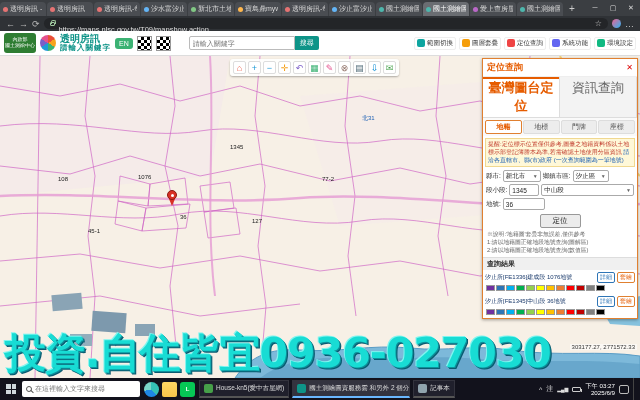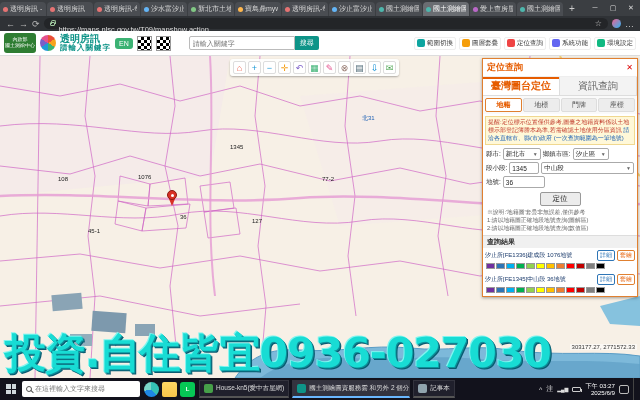--- a/index.html
+++ b/index.html
@@ -63,21 +63,21 @@
   .watermark { position:absolute; left:5px; top:270px; z-index:3; font-family:"DejaVu Sans","Liberation Sans",sans-serif; font-weight:bold; font-size:41px; letter-spacing:-1px; white-space:nowrap; color:#18dcd4;
     text-shadow:1px 1px 0 #0f8f9a, 2px 2px 0 #0a5a70, -1px -1px 0 #7ff5ef; }
   .coords { position:absolute; right:3px; bottom:28px; font-size:6px; color:#333; background:rgba(255,255,255,.55); padding:0 2px; z-index:3; }
 
   
   .panel { position:absolute; top:58px; right:2px; width:156px; background:#fff; border:1px solid #e08030; box-shadow:0 1px 3px rgba(0,0,0,.35); z-index:6; }
   .panelheader { display:flex; justify-content:space-between; align-items:center; padding:2px 4px; border-bottom:1px solid #eee; }
   .paneltitle { color:#e65c00; font-weight:bold; font-size:9px; }
   .panelclose { color:#d00; font-size:8px; }
   .ptabs { display:flex; border-bottom:1px solid #ddd; }
-  .ptab { flex:1; text-align:center; font-size:10px; padding:2px 4px; background:#f3f3f3; color:#666; border-right:1px solid #ddd; }
+  .ptab { flex:1; text-align:center; font-size:13px; padding:2px 4px; background:#f3f3f3; color:#666; border-right:1px solid #ddd; }
   .ptab.active { background:#fff; color:#e65c00; font-weight:bold; box-shadow:inset 0 2px 0 #e65c00; }
   .stabs { display:flex; gap:1px; padding:2px; background:#fafafa; }
   .stab { flex:1; text-align:center; font-size:7px; padding:1px 0; background:#ededed; border:1px solid #ddd; border-radius:2px; color:#555; }
   .stab.active { background:#fff; color:#e65c00; border-color:#e08030; font-weight:bold; }
   .notice { background:#fff8d8; border:1px solid #f0d890; margin:2px; padding:2px; font-size:6px; line-height:1.3; }
   .notice .r { color:#c0392b; } .notice .b { color:#1a5fb4; }
   .formrow { display:flex; align-items:center; gap:2px; padding:1px 3px; }
   .flabel { color:#333; font-size:6.5px; flex:none; }
   .fselect { height:12px; border:1px solid #aaa; background:#fff; font-size:6.5px; display:flex; align-items:center; justify-content:space-between; padding:0 2px; border-radius:2px; color:#222; }
   .sel-county { width:38px; } .sel-district { width:36px; } .sel-section { flex:1; }

